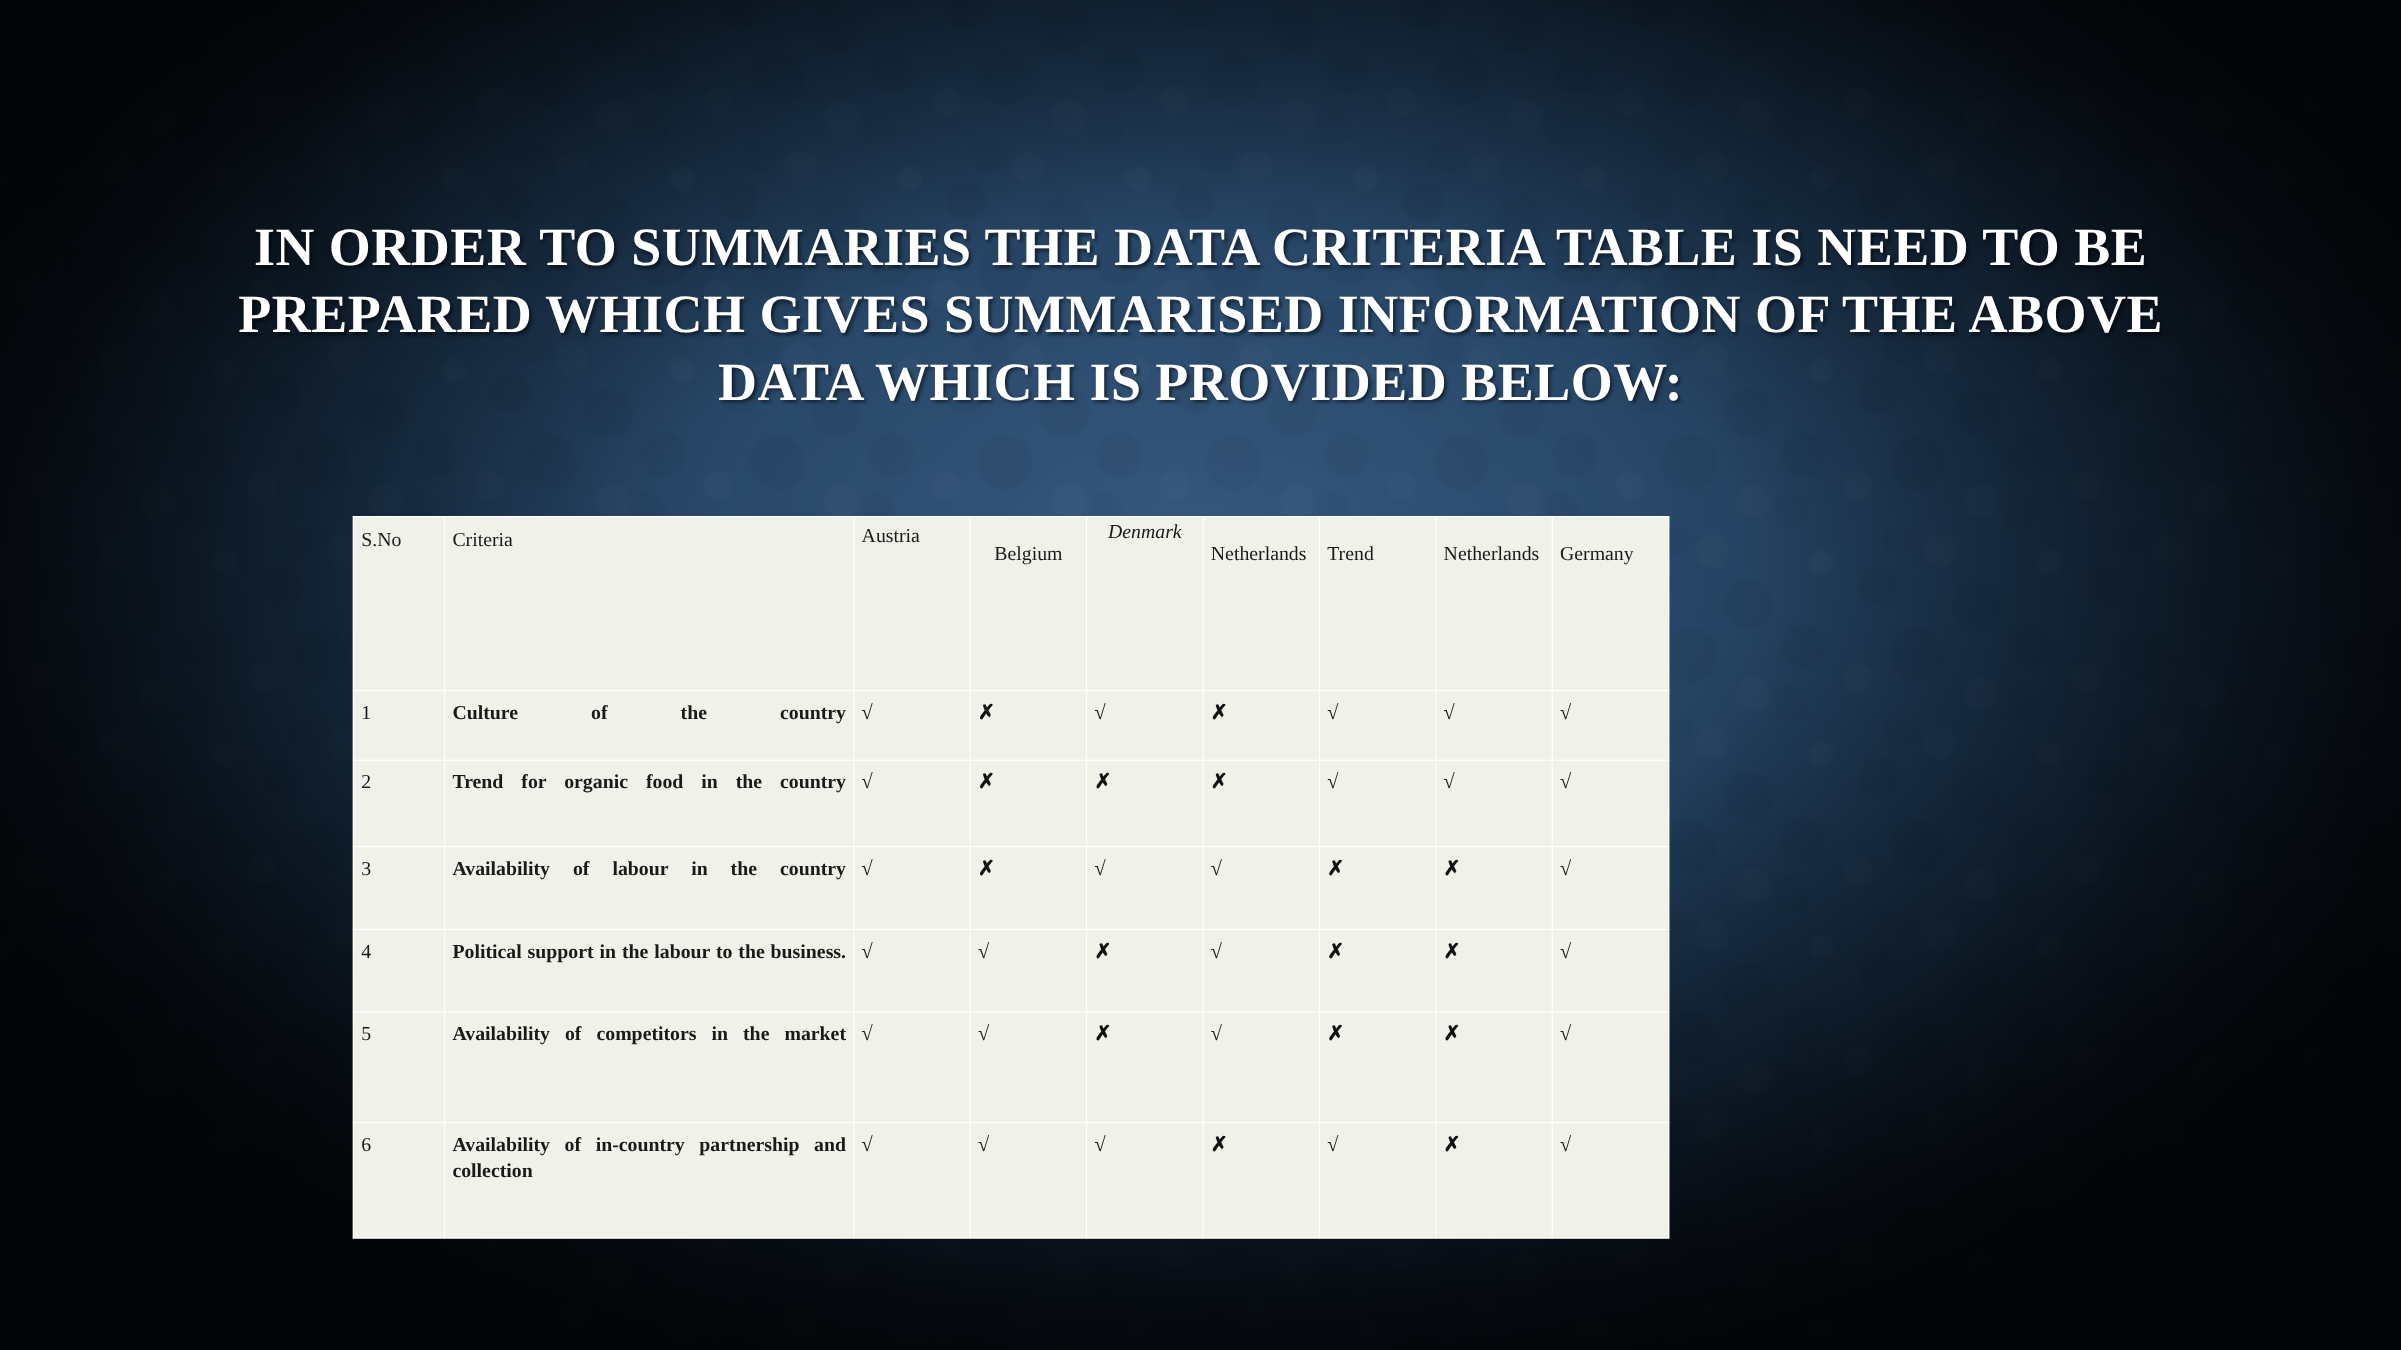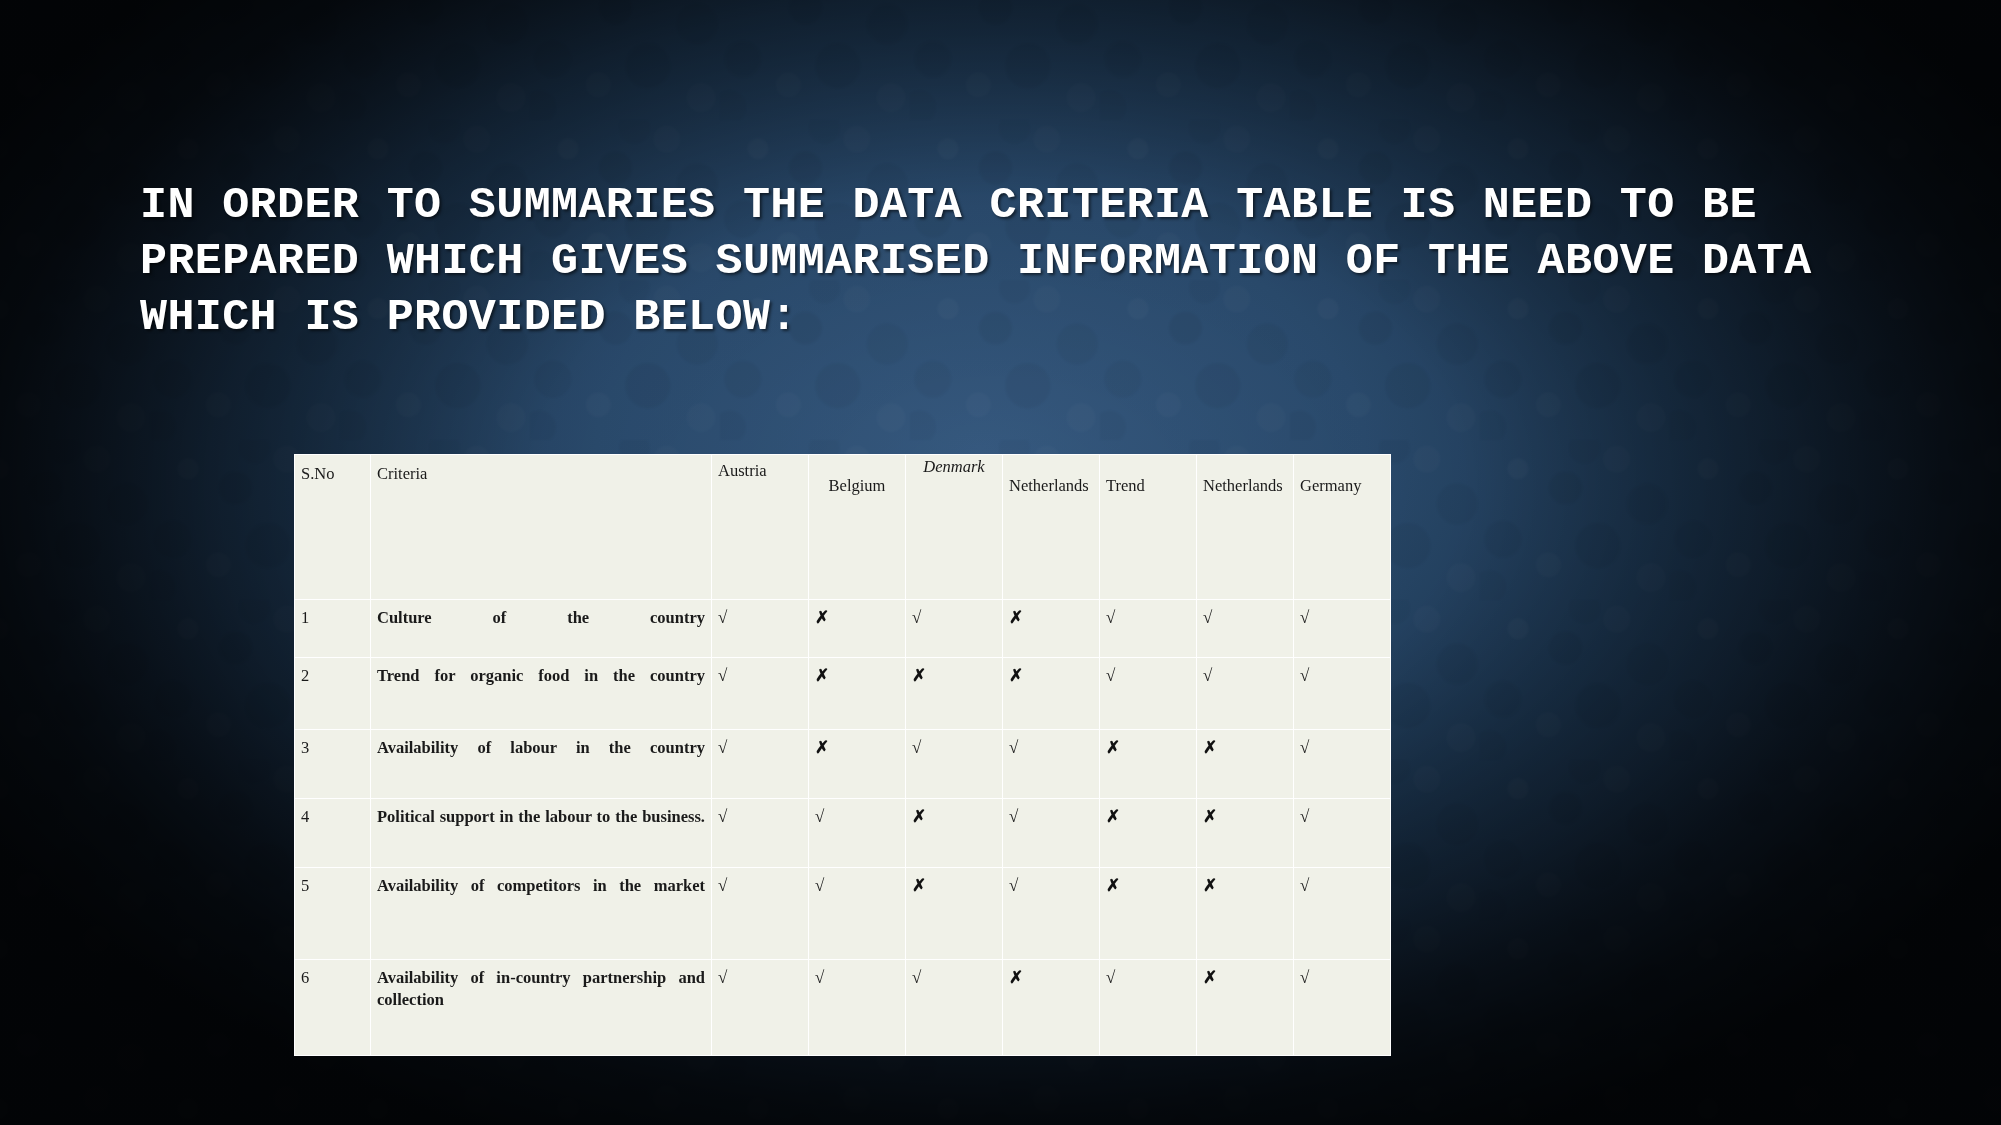--- a/index.html
+++ b/index.html
@@ -44,37 +44,37 @@
   }
   #vignette{
     position:absolute;inset:0;
     background:
       radial-gradient(ellipse 58% 64% at 50% 43%, rgba(0,0,0,0) 0%, rgba(0,0,0,.08) 40%, rgba(0,0,0,.45) 68%, rgba(0,0,0,.80) 88%, rgba(0,0,0,.90) 100%);
   }
 
   
   #title{
     position:absolute;left:140px;right:140px;top:178px;
+    text-align:center;
     color:#ffffff;
-    font-family:Liberation Mono, monospace;
+    font-family:Liberation Serif, serif;
     font-weight:bold;
     font-size:45px;
     line-height:56px;
     letter-spacing:.4px;
     text-shadow:2px 2px 3px rgba(0,0,0,.55);
     z-index:4;
   }
 
   
   #tablewrap{
     position:absolute;
     left:294px;top:430px;
     width:1062px;
     z-index:5;
-    margin-top:24px;
   }
   table.crit{
     border-collapse:collapse;
     width:100%;
     table-layout:fixed;
     background:#f0f1e8;
     font-family:"Liberation Serif",serif;
     color:#1a1a1a;
     box-shadow:0 0 0 0 rgba(0,0,0,0);
   }

